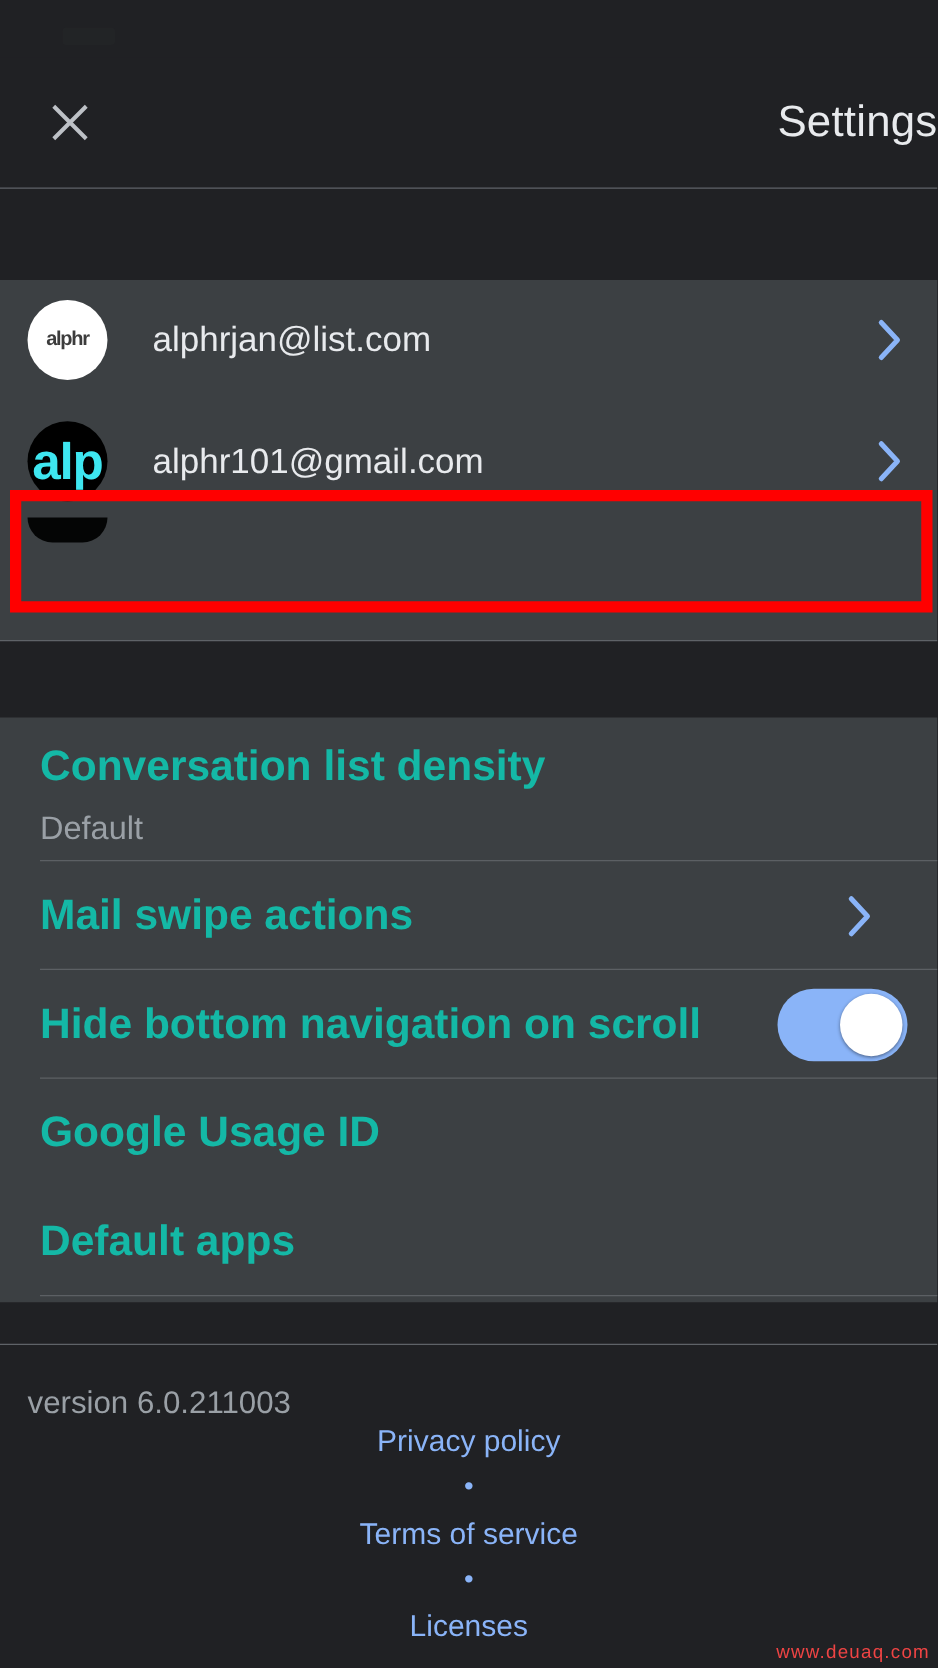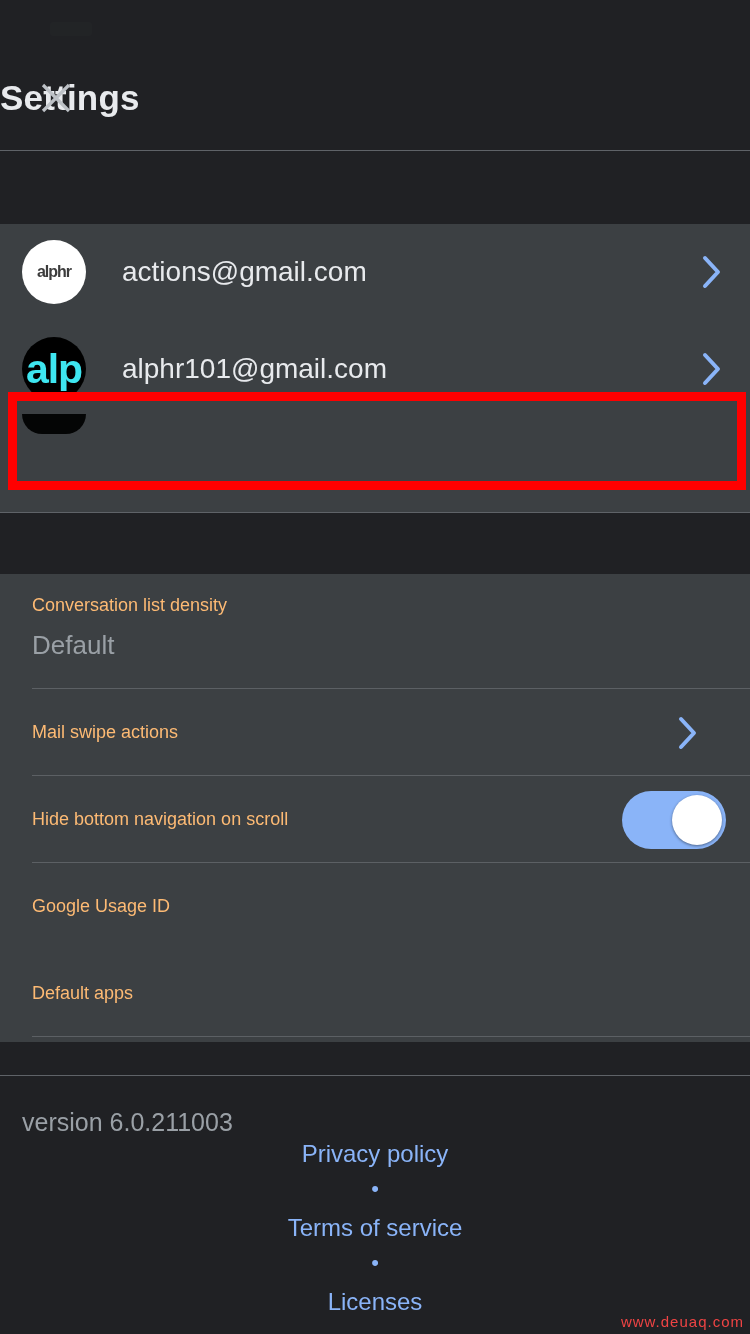--- a/index.html
+++ b/index.html
@@ -36,24 +36,24 @@
   }
   .close-btn {
     position:absolute; left:30px; top:50%;
     transform:translateY(-50%);
     width:52px; height:52px;
     display:flex; align-items:center; justify-content:center;
     cursor:pointer;
   }
   .close-btn svg { display:block; }
   .appbar-title {
-    width:100%; text-align:left;
+    width:100%; text-align:right;
     color:#e8eaed;
     font-size:35px;
-    font-weight:700;
+    font-weight:400;
     letter-spacing:.2px;
   }
   .appbar-rule {
     position:absolute; left:0; top:150px; width:750px; height:1px;
     background:#5f6368;
   }
 
   
   .card { background:#3c4043; width:750px; position:absolute; left:0; }
   .gap  { background:#202124; width:750px; position:absolute; left:0; }
@@ -125,23 +125,23 @@
   #settings-card { top:574px; height:468px; }
   .setting-row {
     position:relative;
     padding:0 24px 0 32px;
     display:flex; align-items:center;
     cursor:pointer;
     min-height:87px;
   }
   .setting-main { flex:1 1 auto; }
   .setting-title {
-    color:#fdba74;
-    font-size:18px;
-    font-weight:400;
+    color:#14b8a6;
+    font-size:34px;
+    font-weight:700;
     line-height:1.05;
   }
   .setting-sub {
     color:#9aa0a6;
     font-size:26px;
     margin-top:15px;
   }
   .row-divider {
     position:absolute; left:32px; right:0; bottom:0;
     height:1px; background:#5c6064;
@@ -225,21 +225,21 @@
     <div class="appbar-title">Settings</div>
   </div>
   <div class="appbar-rule"></div>
 
   <div class="card" id="accounts-card">
 
     <div class="account-row">
       <div class="avatar white">
         <span>alphr</span>
       </div>
-      <div class="account-email">actions@gmail.com</div>
+      <div class="account-email">alphrjan@list.com</div>
       <div class="chev">
         <svg width="26" height="40" viewBox="0 0 26 40" aria-hidden="true">
           <path d="M6 6 L19 20 L6 34" stroke="#8ab4f8" stroke-width="4" fill="none" stroke-linecap="round" stroke-linejoin="round"></path>
         </svg>
       </div>
     </div>
 
     <div class="account-row" style="height:98px;">
       <div class="avatar black">
         <span>alp</span>

